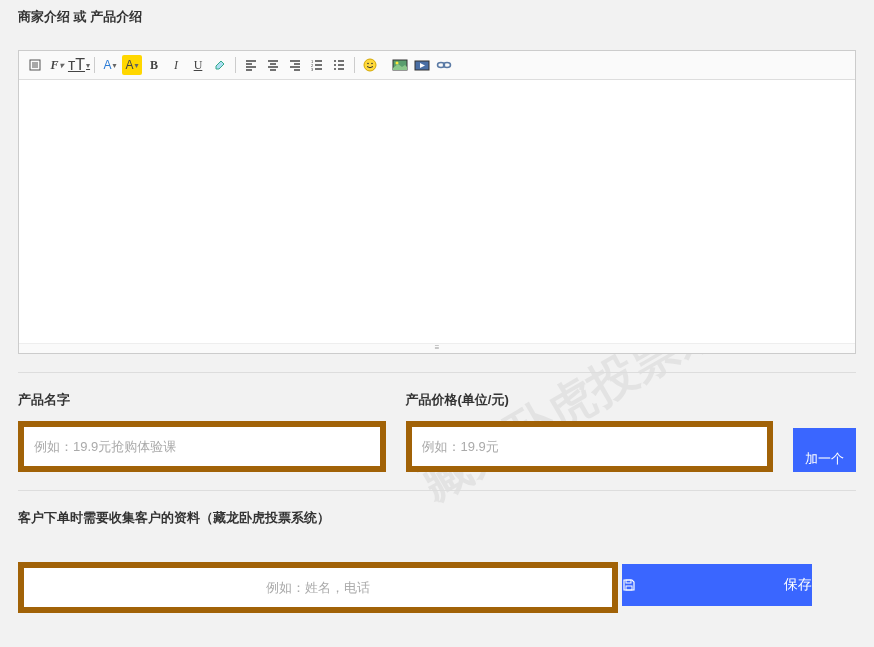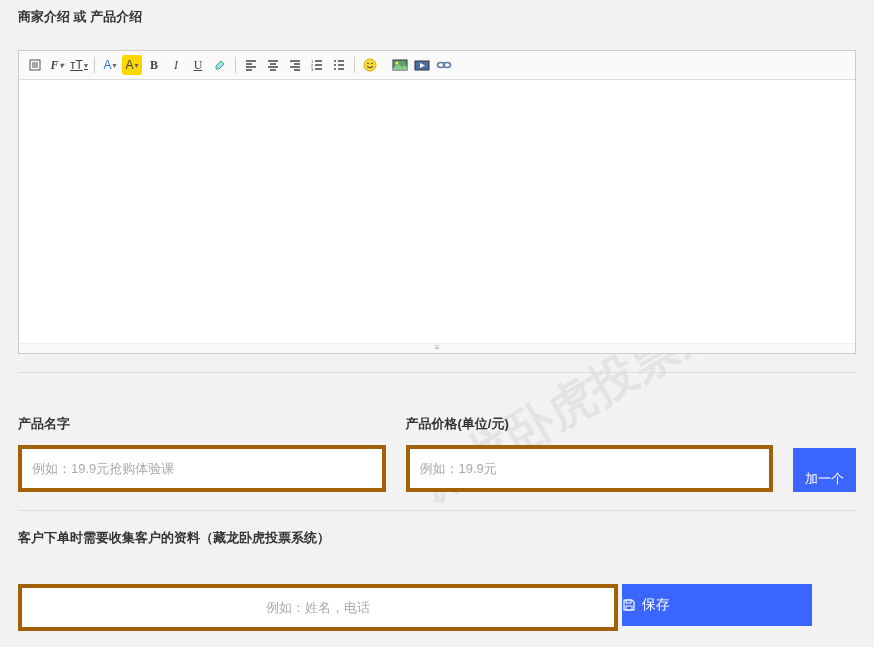--- a/index.html
+++ b/index.html
@@ -62,21 +62,21 @@
       background: #ccc;
       margin: 0 3px;
     }
     .dropdown-caret::after {
       content: "▾";
       font-size: 8px;
       margin-left: 1px;
       color: #666;
     }
     .ff { font-family: cursive; font-style: italic; font-weight: bold; }
-    .tt { font-size: 12px; text-decoration: underline; }
+    .tt { font-size: 16px; text-decoration: underline; }
     .color-a { color: #2b7bd6; }
     .hl-a { background: #ffd700; padding: 0 2px; }
     .bold-b { font-weight: bold; font-family: serif; }
     .italic-i { font-style: italic; font-family: serif; }
     .underline-u { text-decoration: underline; font-family: serif; }
     .editor-area {
       width: 100%;
       height: 260px;
       border: none;
       outline: none;
@@ -99,31 +99,31 @@
       border: none;
       border-top: 1px solid #ddd;
       margin: 18px 0;
     }
     .row {
       display: flex;
       gap: 20px;
       align-items: flex-end;
     }
     .field-group { flex: 1; }
-    .field-group-half { width: 290px; margin-top: 24px; }
+    .field-group-half { width: 290px; }
     .field-label {
       font-size: 13px;
       color: #333;
       font-weight: bold;
       margin-bottom: 12px;
     }
     .text-input {
       width: 100%;
       padding: 12px 10px;
-      border: 4px solid #a16207;
+      border: 6px solid #a16207;
       background: #fff;
       font-size: 13px;
       color: #333;
       outline: none;
     }
     .text-input::placeholder { color: #aaa; }
     .full-width { width: 600px; text-align: center; }
     .btn-primary {
       background: #3a66ff;
       color: #fff;
@@ -137,21 +137,21 @@
       background: #3a66ff;
       color: #fff;
       border: none;
       width: 190px;
       height: 42px;
       font-size: 14px;
       cursor: pointer;
       margin-top: 25px;
       display: inline-flex;
       align-items: center;
-      justify-content: flex-start;
+      justify-content: space-between;
       gap: 4px;
     }
     .save-icon-svg { margin-right: 2px; }
     .smiley { color: #f5b800; font-size: 14px; }
   </style>
 </head>
 <body>
 
 <div class="watermark wm1">藏龙卧虎投票系统</div>
 <div class="watermark wm2">藏龙卧虎投票系统</div>

